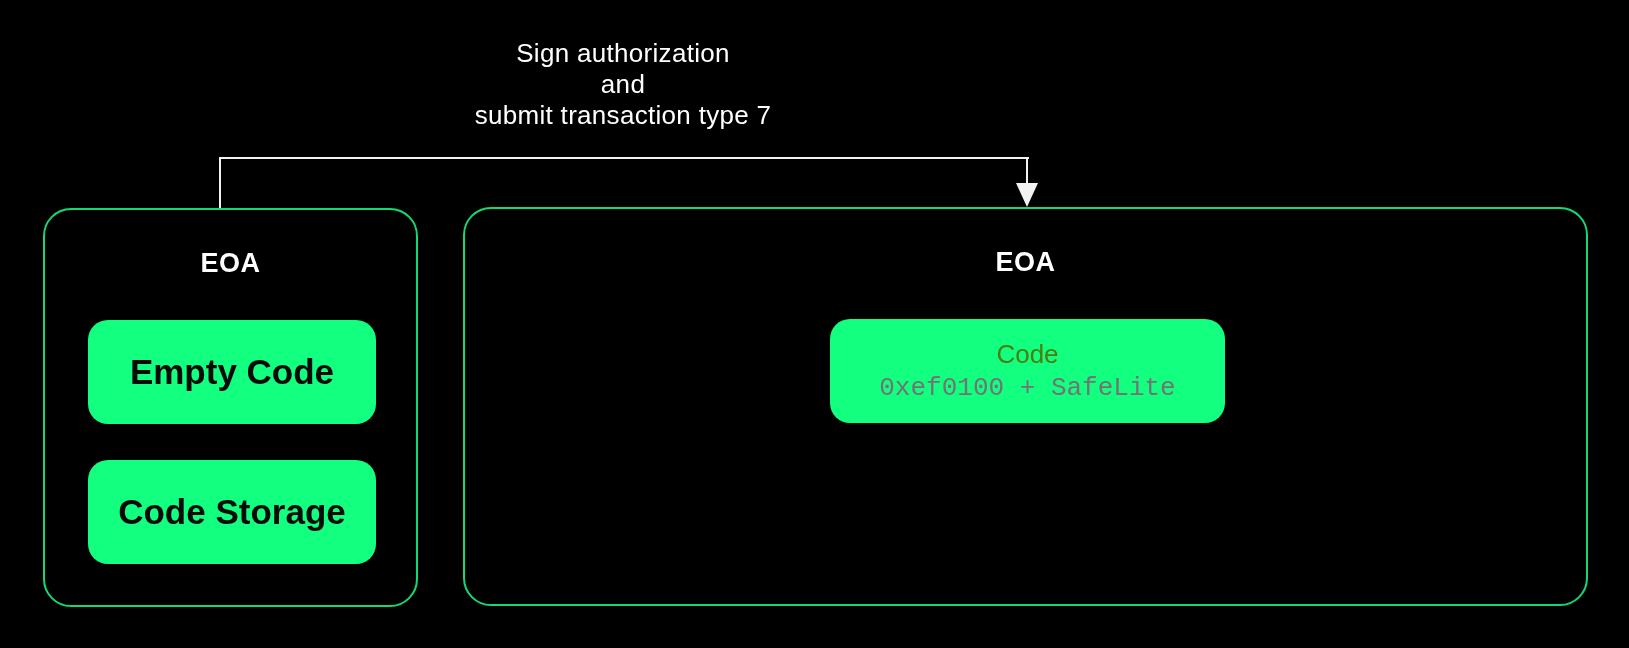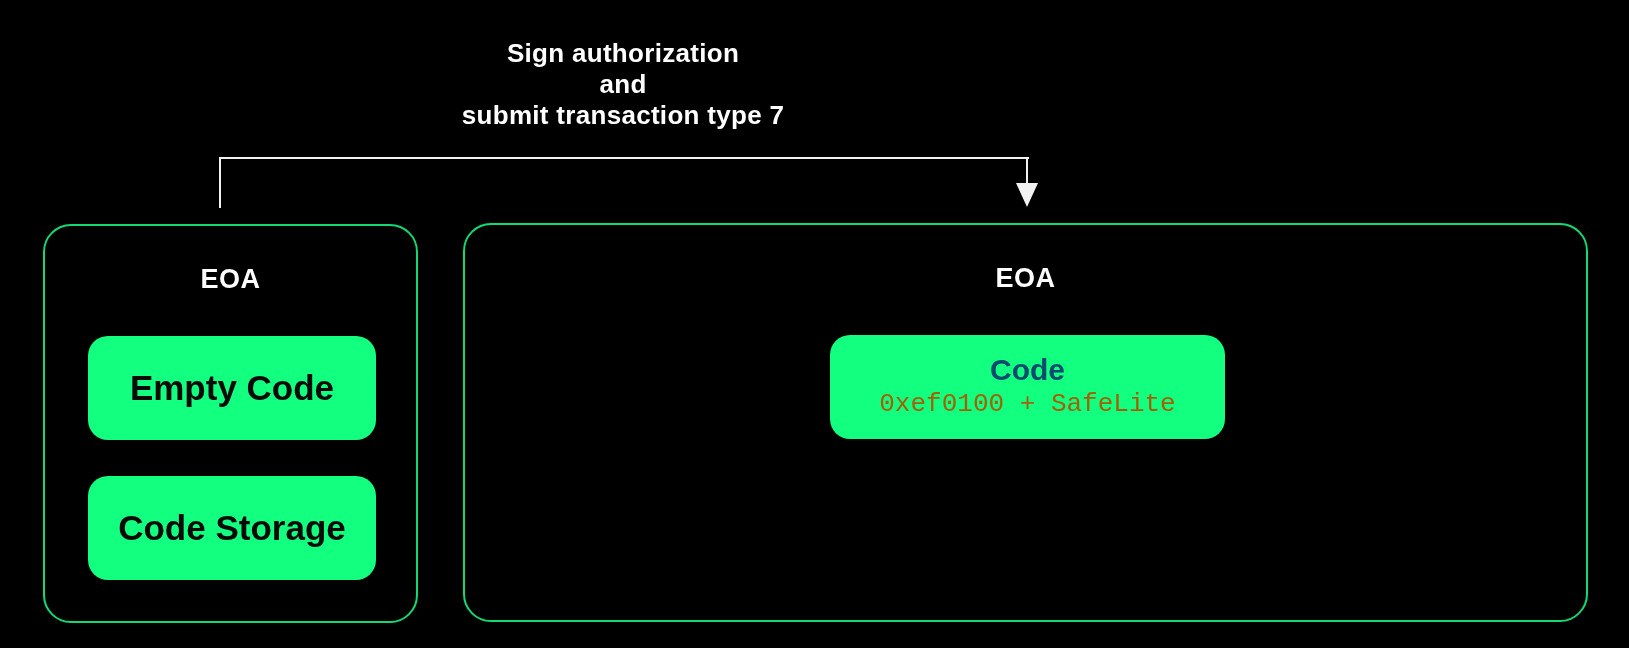--- a/index.html
+++ b/index.html
@@ -19,21 +19,21 @@
   
   .annotation {
     position: absolute;
     left: 303px;
     top: 38px;
     width: 640px;
     text-align: center;
     color: #ffffff;
     font-size: 26px;
     line-height: 31px;
-    font-weight: 700;
+    font-weight: 400;
     letter-spacing: 0.3px;
   }
 
   
   .arrow-seg {
     position: absolute;
     background: #f2f2f2;
   }
   .arrow-v-left   { left: 219px;  top: 157px; width: 2px;   height: 51px; }
   .arrow-h        { left: 219px;  top: 157px; width: 810px; height: 2px;  }
@@ -49,21 +49,20 @@
     border-top: 24px solid #f2f2f2;
   }
 
   
   .panel {
     position: absolute;
     border: 2px solid #12d973;
     border-radius: 28px;
     background: #000000;
     box-sizing: border-box;
-    margin-top: 16px;
   }
   .panel-left  { left: 43px;  top: 208px; width: 375px;  height: 399px; }
   .panel-right { left: 463px; top: 207px; width: 1125px; height: 399px; }
 
   .panel-title {
     position: absolute;
     left: 0;
     top: 38px;
     width: 100%;
     text-align: center;
@@ -84,30 +83,30 @@
     justify-content: center;
     text-align: center;
     color: #0a0a0a;
   }
   .box-label {
     font-size: 35px;
     font-weight: 600;
     color: #0a0a0a;
   }
   .box-title {
-    font-size: 30px;
-    font-weight: 700;
+    font-size: 26px;
+    font-weight: 400;
     line-height: 34px;
-    color: #0c4a6e;
+    color: #4d7c0f;
   }
   .box-mono {
     font-family: "Liberation Mono", monospace;
     font-size: 26px;
     line-height: 34px;
-    color: #a16207;
+    color: #737373;
     white-space: nowrap;
   }
 
   
   .empty-code-box    { left: 43px; top: 110px; width: 288px; height: 104px; }
   .empty-storage-box { left: 43px; top: 250px; width: 288px; height: 104px; }
 
   
   .code-box    { left: 365px; top: 110px; width: 395px;  height: 104px; }
   .storage-box { left: 38px;  top: 250px; width: 1048px; height: 102px; }

